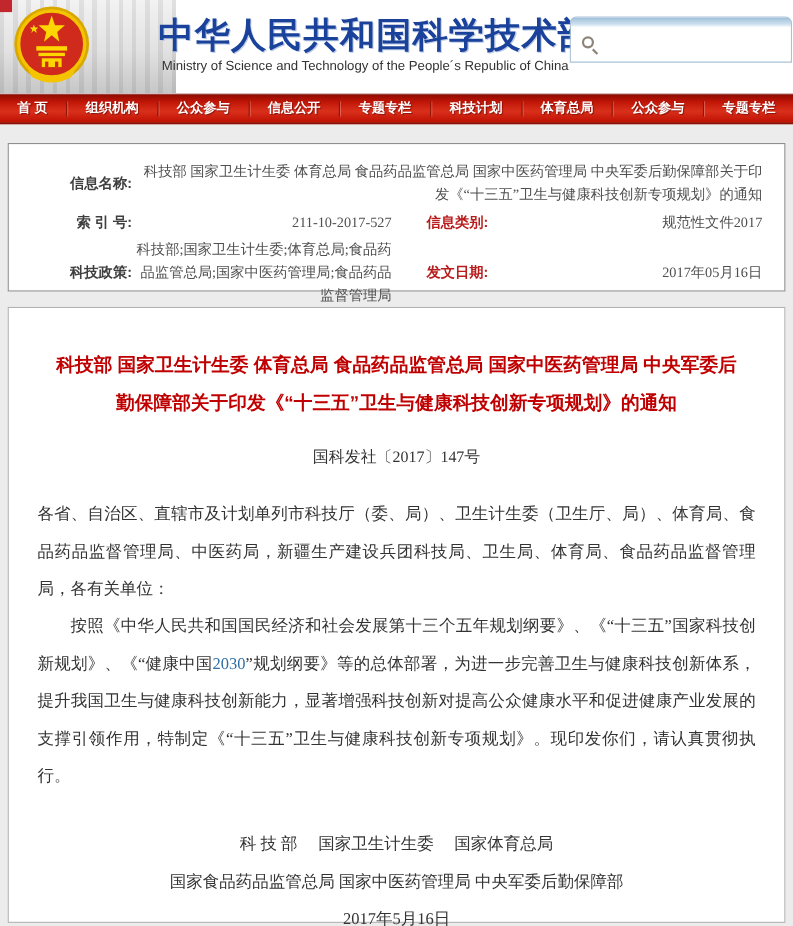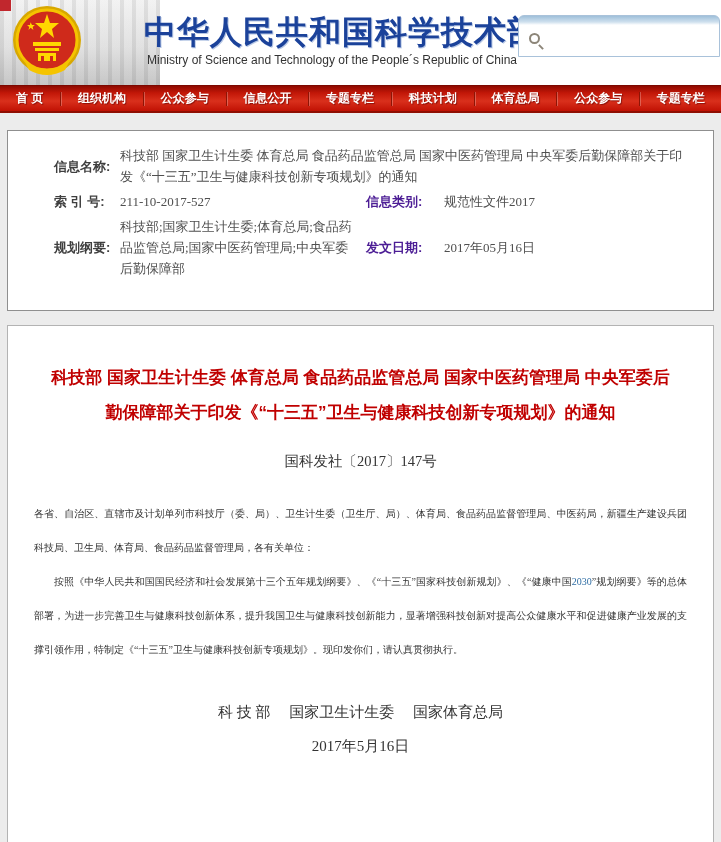--- a/index.html
+++ b/index.html
@@ -31,36 +31,36 @@
   
   .nav { display:flex; align-items:center; justify-content:space-between; height:28px;
     background:linear-gradient(180deg,#8f0a00 0,#c21708 28%,#d9301c 60%,#c01103 100%);
     border-top:1px solid #7c0800; border-bottom:2px solid #8f0e02; padding:0 14px; }
   .nav-item { color:#ffffff; font-weight:bold; font-size:12px; white-space:nowrap;
     text-shadow:1px 1px 1px rgba(90,0,0,.6); cursor:pointer; padding:12px 2px; }
   .nav-sep { width:1px; height:14px; background:#8e1405; box-shadow:1px 0 0 rgba(255,255,255,.25); }
 
   
   .info-box { margin:17px 7px 0; background:#ffffff; border:1px solid #8f8f8f;
-    height:181px; padding:12px 10px 10px 46px; }
+    height:135px; padding:12px 10px 10px 46px;text-align:right; }
   .info-table { width:100%; border-collapse:collapse; font-size:13px; }
   .info-table td { vertical-align:middle; padding:2px 0; line-height:21px; }
   .info-table .lbl { font-weight:bold; color:#3f3f3f; white-space:nowrap; width:66px; vertical-align:middle; }
-  .info-table .lbl2 { font-weight:bold; color:#4c1d95; white-space:nowrap; width:78px; vertical-align:middle;margin-left:16px; }
+  .info-table .lbl2 { font-weight:bold; color:#b91c1c; white-space:nowrap; width:78px; vertical-align:middle;margin-left:16px; }
   .info-table .val { color:#4f4f4f; font-family:"Liberation Serif","DejaVu Serif",serif; padding-right:10px; }
   .info-table .val1 { width:246px; }
 
   
   .doc-box { margin:14px 7px 0; background:#ffffff; border:1px solid #b3b3b3;
     height:560px; padding:28px 26px 0; }
   .doc-title { color:#c00000; font-weight:bold; font-size:17px; line-height:35px;
     text-align:center; margin:6px 14px 0; }
   .doc-number { text-align:center; color:#333; font-size:14.5px; margin-top:22px;
     font-family:"Liberation Serif","DejaVu Serif",serif; }
-  .doc-body { margin-top:26px; color:#333; font-size:10px; line-height:34px;
+  .doc-body { margin-top:26px; color:#333; font-size:15px; line-height:34px;
     font-family:"Liberation Serif","DejaVu Serif",serif; text-align:justify; }
   .para-indent { text-indent:2em; }
   .link-2030 { color:#2e6da4; cursor:pointer; }
   .sig-block { margin-top:28px; text-align:center; color:#333; font-size:15px; line-height:34px;
     font-family:"Liberation Serif","DejaVu Serif",serif; }
 </style>
 </head>
 <body>
 
 <div class="page">
@@ -120,39 +120,40 @@
         <td class="lbl">信息名称:</td>
         <td class="val" colspan="3">科技部 国家卫生计生委 体育总局 食品药品监管总局 国家中医药管理局 中央军委后勤保障部关于印发《“十三五”卫生与健康科技创新专项规划》的通知</td>
       </tr>
       <tr>
         <td class="lbl">索 引 号:</td>
         <td class="val val1">211-10-2017-527</td>
         <td class="lbl2">信息类别:</td>
         <td class="val">规范性文件2017</td>
       </tr>
       <tr>
-        <td class="lbl">规划纲要:</td>
-        <td class="val val1">科技部;国家卫生计生委;体育总局;食品药品监管总局;国家中医药管理局;中央军委后勤保障部</td>
+        <td class="lbl">科技政策:</td>
+        <td class="val val1">科技部;国家卫生计生委;体育总局;食品药品监管总局;国家中医药管理局;食品药品监督管理局</td>
         <td class="lbl2">发文日期:</td>
         <td class="val">2017年05月16日</td>
       </tr>
     </tbody>
       </table>
   </div>
 
   <div class="doc-box">
     <div class="doc-title">科技部 国家卫生计生委 体育总局 食品药品监管总局 国家中医药管理局 中央军委后勤保障部关于印发《“十三五”卫生与健康科技创新专项规划》的通知</div>
     <div class="doc-number">国科发社〔2017〕147号</div>
 
     <div class="doc-body">
       <p>各省、自治区、直辖市及计划单列市科技厅（委、局）、卫生计生委（卫生厅、局）、体育局、食品药品监督管理局、中医药局，新疆生产建设兵团科技局、卫生局、体育局、食品药品监督管理局，各有关单位：</p>
       <p class="para-indent">
         <span>按照《中华人民共和国国民经济和社会发展第十三个五年规划纲要》、《“十三五”国家科技创新规划》、《“健康中国</span><span class="link-2030">2030</span><span>”规划纲要》等的总体部署，为进一步完善卫生与健康科技创新体系，提升我国卫生与健康科技创新能力，显著增强科技创新对提高公众健康水平和促进健康产业发展的支撑引领作用，特制定《“十三五”卫生与健康科技创新专项规划》。现印发你们，请认真贯彻执行。</span>
       </p>
     </div>
 
     <div class="sig-block">
       <div>科 技 部　 国家卫生计生委　 国家体育总局</div>
+      <div>国家食品药品监管总局 国家中医药管理局 中央军委后勤保障部</div>
       <div>2017年5月16日</div>
     </div>
   </div>
 
 </div>
 
 </body></html>

